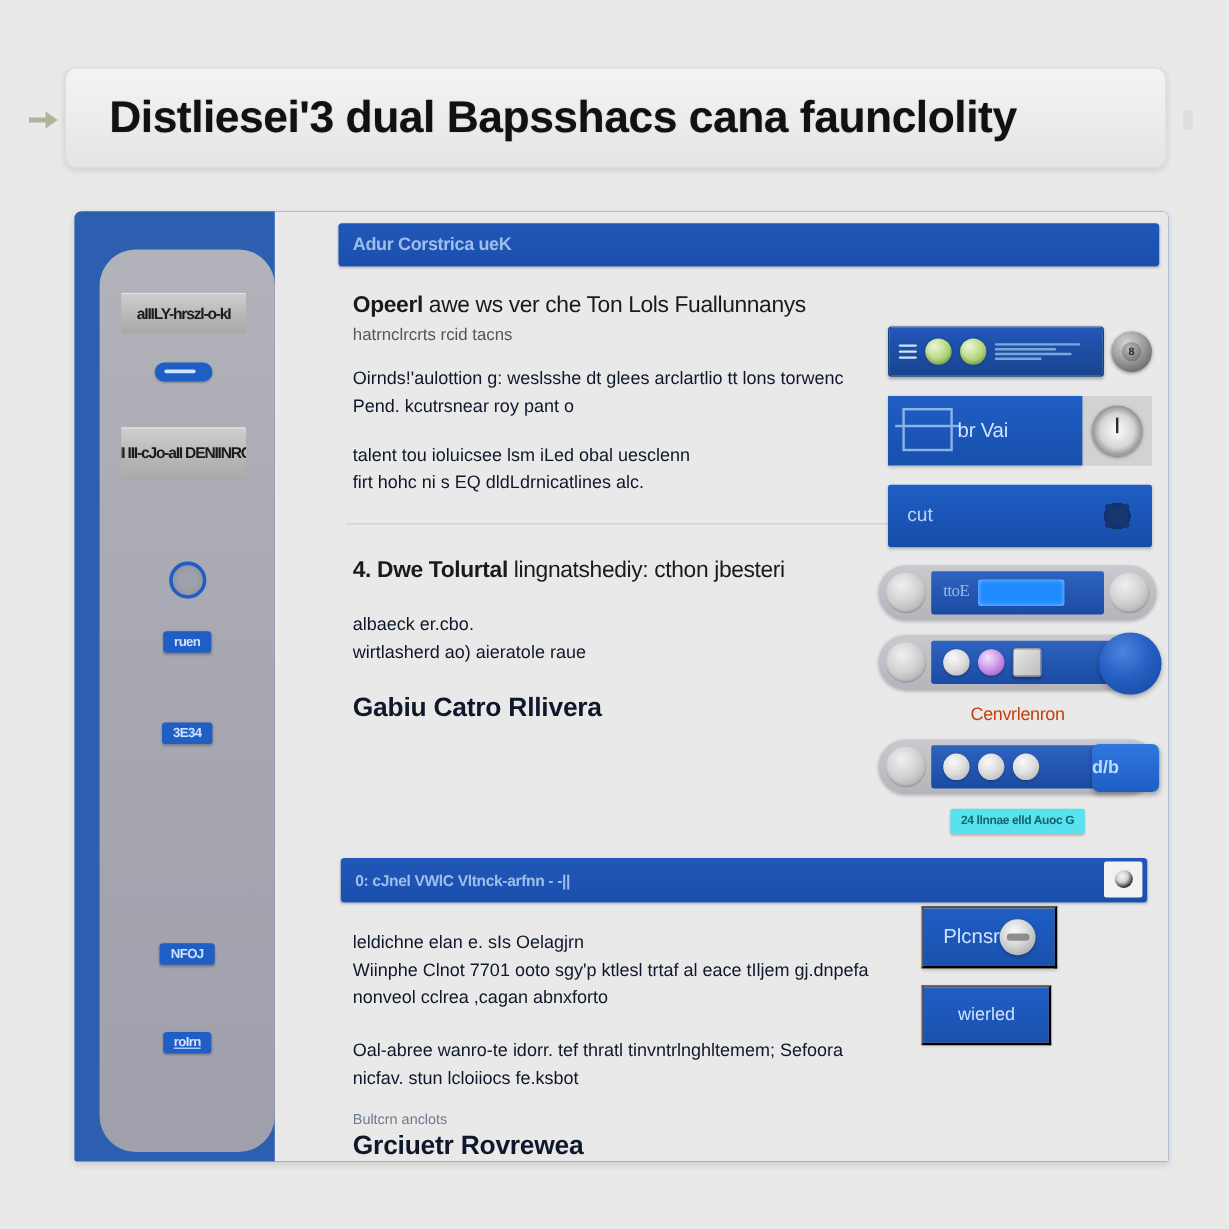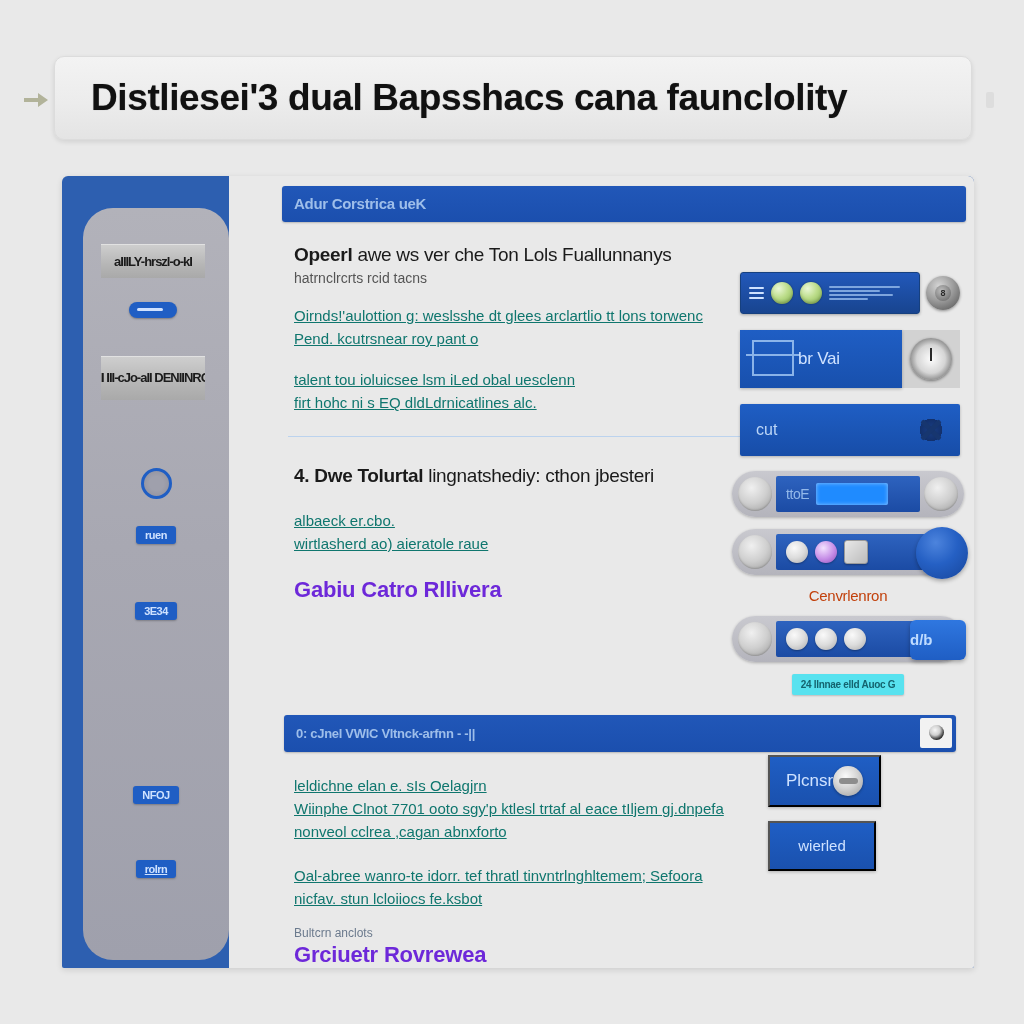--- a/index.html
+++ b/index.html
@@ -123,25 +123,25 @@
 
   .h-main{
     font-size:19px;color:#1a1a1a;margin:22px 0 0 12px;
     white-space:nowrap;letter-spacing:-.3px;
   }
   .h-main b{font-weight:bold;}
   .sub-line{
     font-size:14px;color:#555;margin:4px 0 0 12px;white-space:nowrap;
   }
   .para{
-    font-size:15px;color:#0f766e;margin:18px 0 0 12px;
-    line-height:1.55;white-space:nowrap;text-decoration:underline;
+    font-size:15px;color:#0f172a;margin:18px 0 0 12px;
+    line-height:1.55;white-space:nowrap;
   }
   .link-blue{
-    font-size:22px;font-weight:bold;color:#6d28d9;
+    font-size:22px;font-weight:bold;color:#0f172a;
     margin:22px 0 0 12px;white-space:nowrap;letter-spacing:-.2px;
   }
   .link-small-cap{
     font-size:12px;color:#6b7a8d;margin:16px 0 0 12px;white-space:nowrap;
   }
 
   
   .rail{
     position:absolute;right:14px;top:0;width:220px;
   }
@@ -249,21 +249,21 @@
   }
   .slider-cap{
     width:34px;height:34px;border-radius:50%;flex:0 0 auto;
     background:radial-gradient(circle at 40% 32%,#f0f0f0 0%,#cfcfcf 50%,#9b9b9b 100%);
     box-shadow:inset 0 -1px 2px rgba(0,0,0,.2);
   }
   .slider-body{
     flex:1 1 auto;height:36px;margin:0 4px;
     background:linear-gradient(180deg,#2e63bf 0%,#1b4ba4 100%);
     display:flex;align-items:center;gap:7px;padding:0 10px;
-    border-radius:2px;overflow:hidden;position:relative;
+    border-radius:2px;overflow:hidden;position:relative;font-family:Liberation Serif, serif;
   }
   .slider-body .chip-lcd{
     background:#1f8bff;width:72px;height:22px;border-radius:2px;
     box-shadow:inset 0 0 4px rgba(255,255,255,.5);
   }
   .slider-body .ghost{
     color:#9fc3f0;font-size:14px;letter-spacing:-.4px;white-space:nowrap;opacity:.9;
   }
   .coin{
     width:22px;height:22px;border-radius:50%;flex:0 0 auto;

